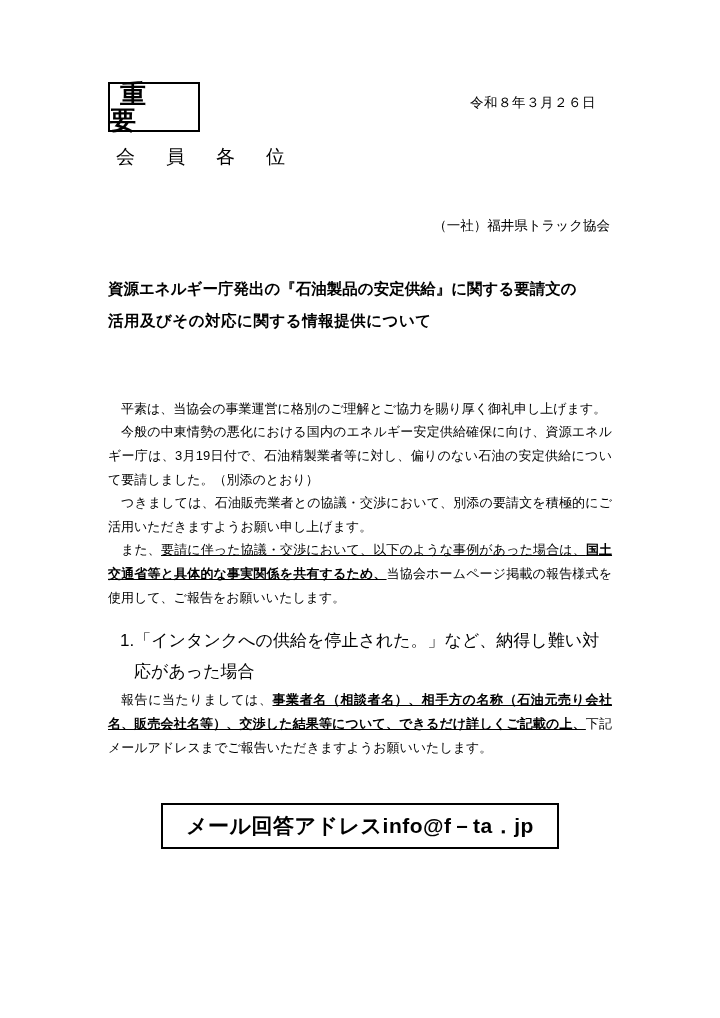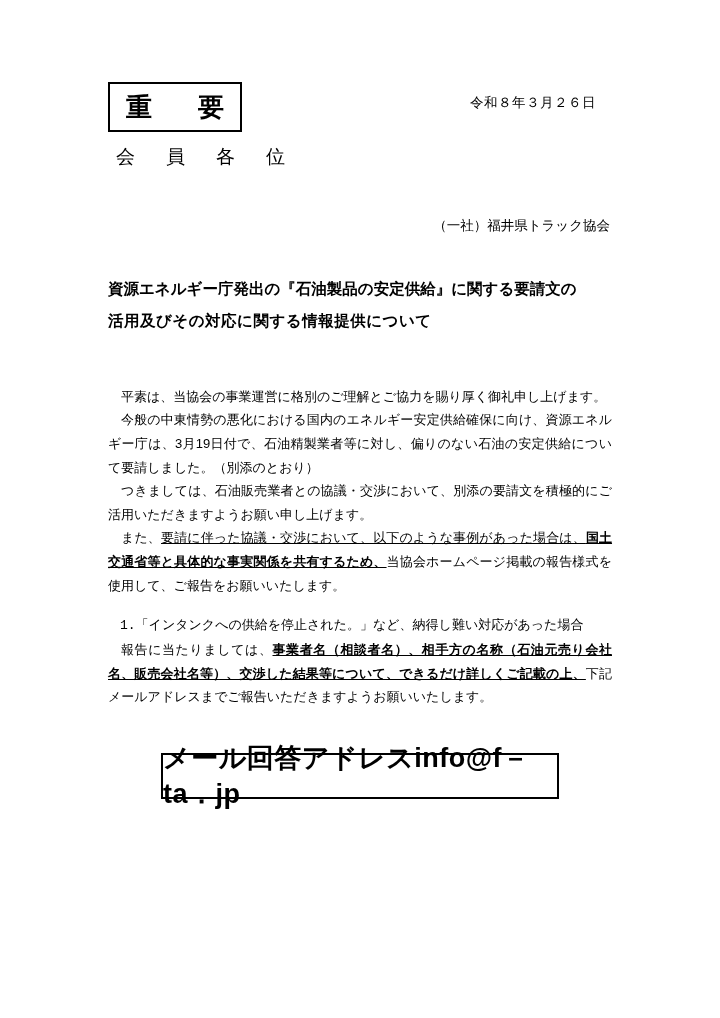--- a/index.html
+++ b/index.html
@@ -26,21 +26,21 @@
   
   .header-row {
     position: relative;
     margin-top: 82px;
     height: 52px;
   }
   .important-box {
     position: absolute;
     left: 0;
     top: 0;
-    width: 134px;
+    width: 92px;
     height: 50px;
     border: 2px solid #000;
     box-sizing: border-box;
     display: flex;
     align-items: center;
     justify-content: center;
   }
   .important-box .txt {
     font-size: 26px;
     font-weight: bold;
@@ -74,21 +74,21 @@
     font-weight: bold;
     font-size: 15.5px;
     line-height: 2.05;
   }
   .title-line-2 {
     letter-spacing: 0.5px;
   }
 
   
   .body-block {
-    margin-top: 48px;
+    margin-top: 60px;
     font-size: 13px;
     line-height: 1.82;
   }
   .body-block p {
     margin: 0;
     text-align: justify;
   }
   .indent1 {
     text-indent: 13px;
   }
@@ -97,23 +97,22 @@
   }
   .b {
     font-weight: bold;
   }
 
   
   .num-list {
     margin: 17px 0 0 0;
     padding: 0;
     list-style: none;
-    font-size: 13px;
+    font-size: 17px;
     line-height: 1.82;
-    font-family: Liberation Mono, monospace;
   }
   .num-list li {
     padding-left: 26px;
     text-indent: -14px;
     margin-bottom: 0;
   }
   .num-list li .cont {
     display: block;
     text-indent: 0;
     padding-left: 14px;
@@ -132,21 +131,21 @@
   .mail-box {
     width: 398px;
     height: 46px;
     border: 2px solid #000;
     box-sizing: border-box;
     display: flex;
     align-items: center;
     justify-content: center;
   }
   .mail-box .txt {
-    font-size: 27px;
+    font-size: 21px;
     font-weight: bold;
     letter-spacing: 0.5px;
   }
 </style>
 </head>
 <body>
 
 <div class="page">
 
   <div class="header-row">

